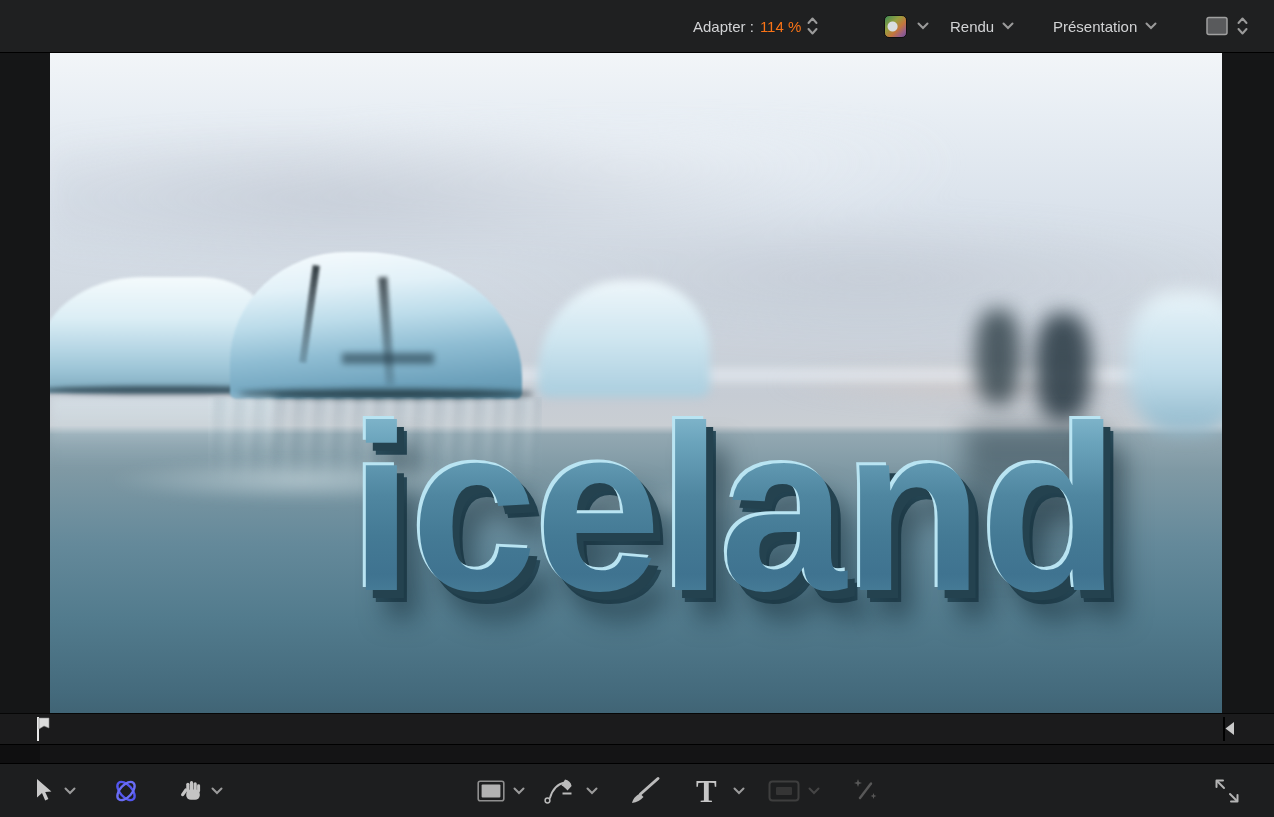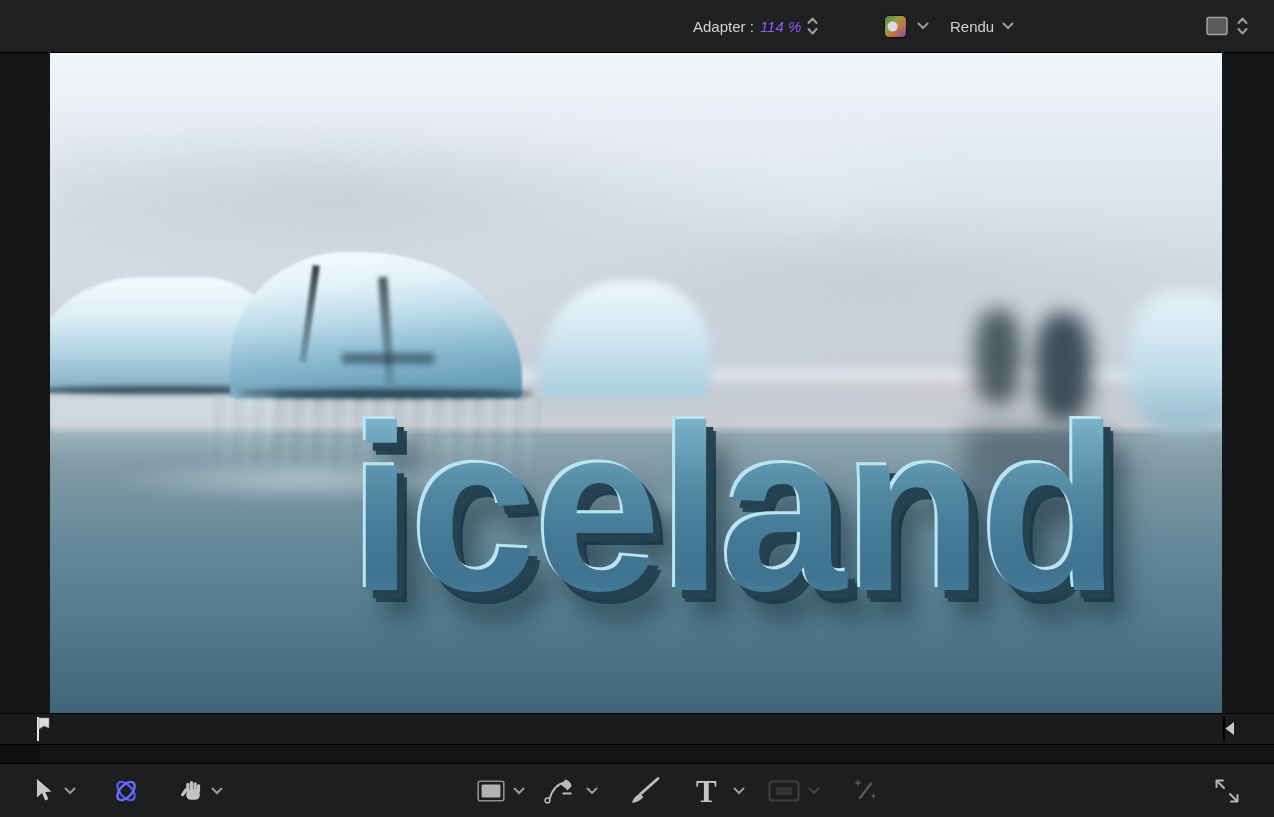--- a/index.html
+++ b/index.html
@@ -5,21 +5,21 @@
   html,body{margin:0;padding:0;background:#000;}
   body{width:1274px;height:817px;position:relative;overflow:hidden;
        font-family:"Liberation Sans","DejaVu Sans",sans-serif;
        -webkit-font-smoothing:antialiased;}
   .abs{position:absolute;}
 
   
   #top-toolbar{left:0;top:0;width:1274px;height:52px;background:#1f2021;border-bottom:1px solid #000;}
   .tb-item{position:absolute;top:0;height:52px;display:flex;align-items:center;}
   .tb-label{font-size:15px;color:#d2d3d5;}
-  .tb-dim{font-size:15px;color:#8b5cf6;font-style:italic;}
+  .tb-dim{font-size:15px;color:#f97316;}
   .gap6{gap:6px;} .gap8{gap:8px;} .gap10{gap:10px;}
   #color-swatch{width:21px;height:21px;border-radius:5px;border:1px solid #101010;
     background:
       radial-gradient(circle at 36% 50%, #d9dde1 0 4.5px, rgba(0,0,0,0) 5.5px),
       linear-gradient(135deg,#3d8a55 0%,#96a040 36%,#c4763c 62%,#9a5f86 82%,#705099 100%);}
   #display-icon rect{fill:#595a5c;stroke:#a0a0a0;stroke-width:1.5;}
 
   
   #canvas-area{left:0;top:53px;width:1274px;height:660px;background:#151617;}
   #viewer-image{left:50px;top:0;width:1172px;height:745px;overflow:hidden;
@@ -112,20 +112,26 @@
     </svg>
   </div>
 
   <div class="tb-item gap8" style="left:950px;">
     <span class="tb-label">Rendu</span>
     <svg width="12" height="8" viewBox="0 0 12 8">
       <path d="M1.5,1.5 L6,6 L10.5,1.5" fill="none" stroke="#9b9b9b" stroke-width="2" stroke-linecap="round"></path>
     </svg>
   </div>
 
+  <div class="tb-item gap8" style="left:1053px;">
+    <span class="tb-label">Présentation</span>
+    <svg width="12" height="8" viewBox="0 0 12 8">
+      <path d="M1.5,1.5 L6,6 L10.5,1.5" fill="none" stroke="#9b9b9b" stroke-width="2" stroke-linecap="round"></path>
+    </svg>
+  </div>
 
   <div class="tb-item gap8" style="left:1205px;">
     <svg id="display-icon" width="24" height="22" viewBox="0 0 24 22">
       <rect x="2" y="2.5" width="20" height="17" rx="2"></rect>
     </svg>
     <svg width="11" height="22" viewBox="0 0 11 22">
       <path d="M1.5,8 L5.5,3.5 L9.5,8" fill="none" stroke="#9b9b9b" stroke-width="2" stroke-linecap="round" stroke-linejoin="round"></path>
       <path d="M1.5,14 L5.5,18.5 L9.5,14" fill="none" stroke="#9b9b9b" stroke-width="2" stroke-linecap="round" stroke-linejoin="round"></path>
     </svg>
   </div>

